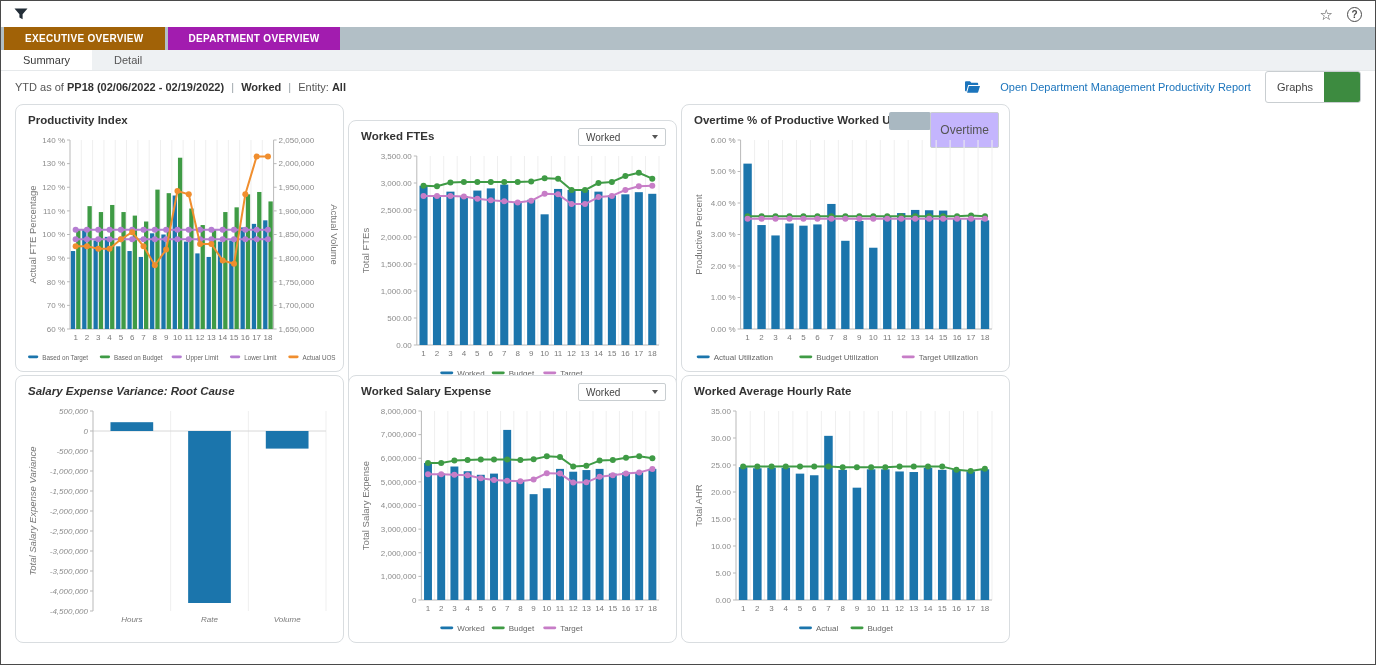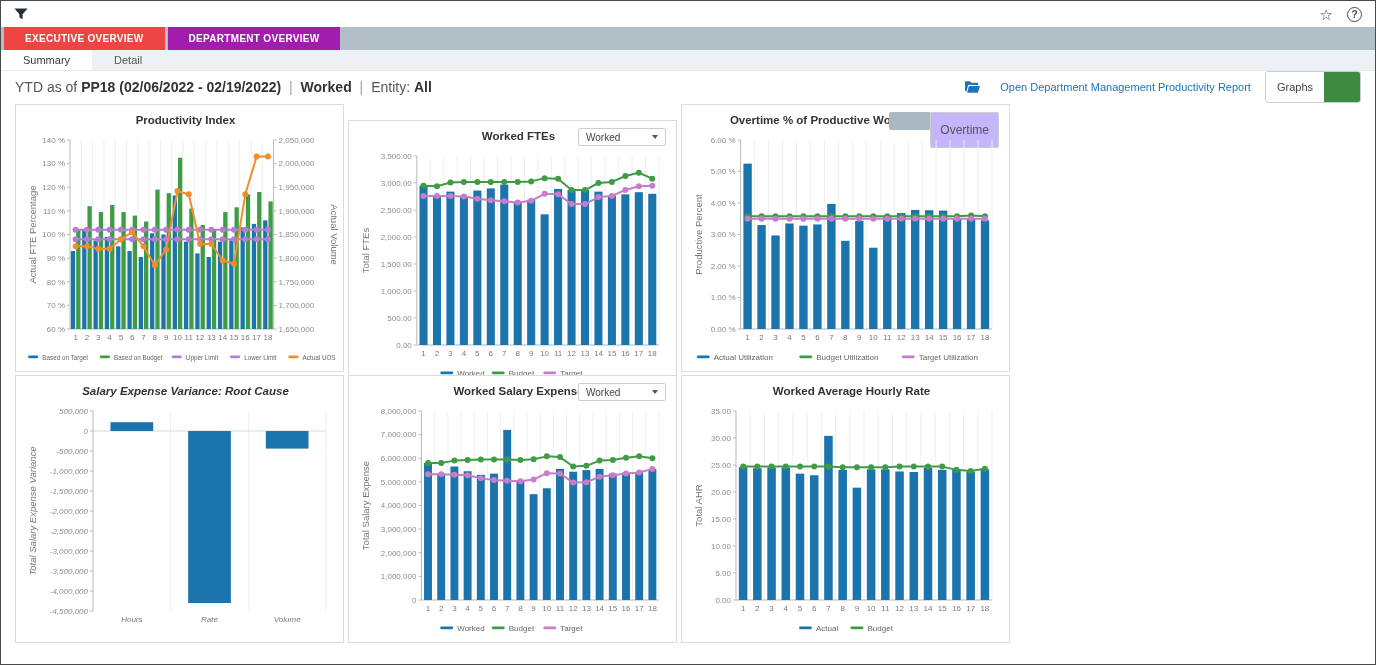--- a/index.html
+++ b/index.html
@@ -13,42 +13,42 @@
   
   .topbar { height:26px; display:flex; align-items:center; justify-content:space-between; padding:0 13px; background:#fff; }
   .topbar-right { display:flex; align-items:center; gap:14px; }
   .icon-btn { cursor:pointer; display:flex; align-items:center; justify-content:center; }
   .star { font-size:15px; color:#4a4a4a; line-height:1; }
   .help { width:15px; height:15px; border:1.4px solid #4a4a4a; border-radius:50%; font-size:10px; font-weight:bold; color:#4a4a4a; display:flex; align-items:center; justify-content:center; }
 
   
   .tabstrip { height:23px; background:#b2bfc6; display:flex; align-items:stretch; padding-left:3px; gap:3px; }
   .tab { display:flex; align-items:center; padding:0 21px; font-size:10px; font-weight:bold; color:#fff; letter-spacing:.3px; cursor:pointer; }
-  .tab.active { background:#ef4444; }
+  .tab.active { background:#a16207; }
   .tab.inactive { background:#a21caf; }
 
   
   .subtabs { height:21px; background:#eef1f3; display:flex; align-items:stretch; border-bottom:1px solid #e6e9eb; }
   .subtab { display:flex; align-items:center; padding:4px 22px; font-size:11px; color:#555; cursor:pointer; }
   .subtab.active { background:#fff; color:#3a3a3a; }
 
   
   .statusrow { height:32px; display:flex; align-items:center; justify-content:space-between; padding:0 14px; }
-  .status { font-size:14px; color:#555; }
+  .status { font-size:11px; color:#555; }
   .status b { color:#333; }
   .status .pipe { color:#9aa3a8; padding:0 4px; }
   .statusrow-right { display:flex; align-items:center; gap:14px; }
   .report-link { display:flex; align-items:center; gap:20px; color:#1b74bc; font-size:11px; cursor:pointer; }
   .graphs-toggle { display:flex; align-items:stretch; border:1px solid #c9ced1; border-radius:3px; overflow:hidden; height:32px; cursor:pointer; background:#fff; }
   .graphs-toggle .lbl { display:flex; align-items:center; padding:0 11px; font-size:11px; color:#444; }
   .graphs-toggle .knob { width:36px; background:#3d8b40; }
 
   
   .grid { position:absolute; left:14px; top:103px; width:998px; }
-  .panel { position:absolute; width:329px; height:268px; background:#fff; border:1px solid #d9dde0; border-radius:0;text-align:center; }
+  .panel { position:absolute; width:329px; height:268px; background:#fff; border:1px solid #d9dde0; border-radius:8px; }
   .p0 { left:0;   top:0; }   .p1 { left:333px; top:16px; }   .p2 { left:666px; top:0; }
   .p3 { left:0;   top:271px;font-style:italic;} .p4 { left:333px; top:271px;} .p5 { left:666px; top:271px;}
   .panel h3 { font-size:11.5px; font-weight:bold; color:#333; margin:9px 0 0 12px; white-space:nowrap; }
   .panel svg { position:absolute; left:10px; top:27px; overflow:visible; }
 
   .dropdown { position:absolute; top:7px; right:10px; width:88px; height:18px; border:1px solid #c9ced1; border-radius:2px; background:#fff; display:flex; align-items:center; justify-content:space-between; padding:0 7px; font-size:10px; color:#444; cursor:pointer; }
   .caret { width:0; height:0; border-left:3.5px solid transparent; border-right:3.5px solid transparent; border-top:4px solid #555; }
 
   .ot-toggle { position:absolute; top:7px; right:10px; display:flex; align-items:stretch; height:18px; cursor:pointer; }
   .ot-toggle .slider { width:42px; background:#a9b8c1; border-radius:2px; }

